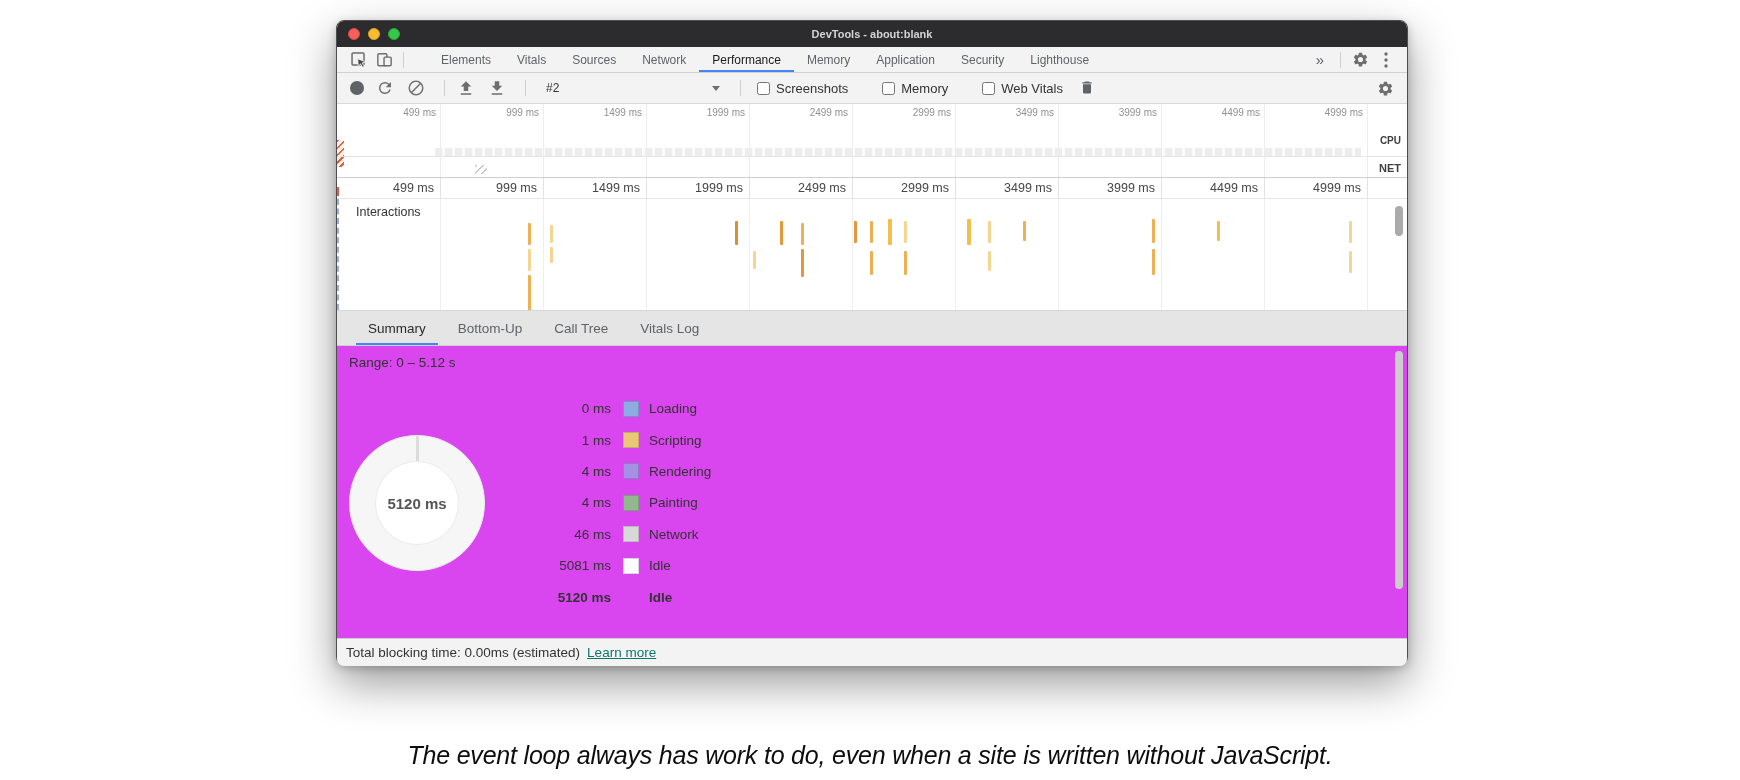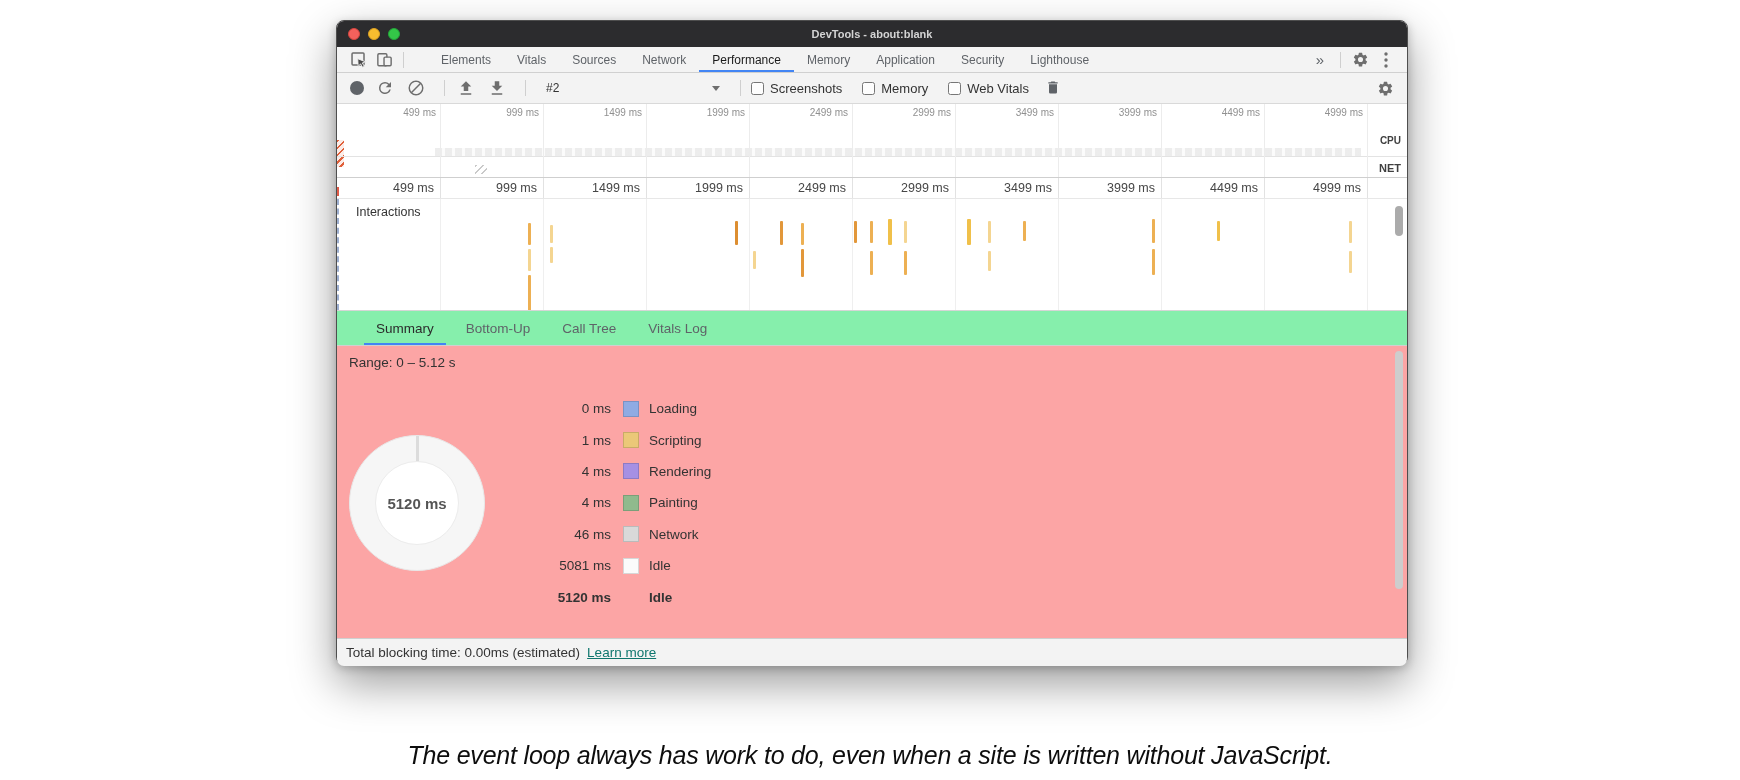--- a/index.html
+++ b/index.html
@@ -39,21 +39,21 @@
   
   .toolbar { position:absolute; left:0; top:52px; width:100%; height:31px;
              background:#f3f3f3; border-bottom:1px solid #d9d9d9;
              display:flex; align-items:center; padding:0 9px; }
   .record-dot { width:14px; height:14px; border-radius:50%; background:#5f6368; margin:0 12px 0 4px; }
   .tool-ic { width:18px; height:18px; margin-right:13px; }
   .profile-select { width:190px; height:22px; display:flex; align-items:center;
                     padding:0 8px; margin:0 6px; font-size:12px; color:#333; }
   .caret-down { width:0; height:0; border-left:4px solid transparent; border-right:4px solid transparent;
                 border-top:5px solid #6e6e6e; margin-left:auto; }
-  .check-group { display:flex; align-items:center; gap:20px; margin-left:4px; }
+  .check-group { display:flex; align-items:center; gap:34px; margin-left:10px; }
   .check-item { display:flex; align-items:center; gap:6px; font-size:13px; color:#333; }
   .checkbox { width:13px; height:13px; border:1.5px solid #767676; border-radius:2.5px; background:#fdfdfd; }
   .toolbar .spacer { flex:1; }
 
   
   .overview { position:absolute; left:0; top:83px; width:100%; height:74px;
               background:#fff; border-bottom:1px solid #cfcfcf; overflow:hidden; }
   .ov-grid-line { position:absolute; top:0; bottom:0; width:1px; background:#ececec; }
   .ov-tick { position:absolute; top:3px; width:86px; text-align:right; font-size:10px; color:#909090; }
   .ov-netline { position:absolute; left:0; right:0; top:52px; height:1px; background:#e3e3e3; }
@@ -78,28 +78,28 @@
   .track { position:absolute; left:0; top:178px; width:100%; height:112px;
            background:#fff; border-bottom:1px solid #d6d6d6; overflow:hidden; }
   .tr-grid-line { position:absolute; top:0; bottom:0; width:1px; background:#efefef; }
   .tr-dashed { position:absolute; left:0; top:0; bottom:0; width:0; border-left:2px dashed #9dafd0; }
   .tr-label { position:absolute; left:19px; top:6px; font-size:12.5px; color:#333; background:#fff; padding-right:4px; }
   .mark { position:absolute; border-radius:1px; }
   .tr-scroll { position:absolute; right:4px; top:7px; width:8px; height:30px; background:#ababab; border-radius:4px; }
 
   
   .panel-tabs { position:absolute; left:0; top:290px; width:100%; height:35px;
-                background:#86efac; border-bottom:1px solid #d0d0d0;
-                display:flex; align-items:stretch; padding-left:27px; }
+                background:#e5e5e5; border-bottom:1px solid #d0d0d0;
+                display:flex; align-items:stretch; padding-left:19px; }
   .ptab { font-size:13.5px; color:#5f6368; display:flex; align-items:center;
           padding:0 12px; margin-right:8px; }
   .ptab.active { color:#2b2b2b; box-shadow:inset 0 -2px 0 #4285f4; }
 
   
-  .content { position:absolute; left:0; top:325px; width:100%; height:292px; background:#fca5a5; overflow:hidden; }
+  .content { position:absolute; left:0; top:325px; width:100%; height:292px; background:#d946ef; overflow:hidden; }
   .range-label { position:absolute; left:12px; top:9px; font-size:13.5px; color:#333; }
   .donut { position:absolute; left:12px; top:89px; width:136px; height:136px;
            border-radius:50%; background:#f6f6f6; border:1px solid #e8e8e8; }
   .donut-notch { position:absolute; left:66px; top:0px; width:3px; height:26px; background:#dcdcdc; }
   .donut-hole { position:absolute; left:25px; top:25px; width:84px; height:84px;
                 border-radius:50%; background:#fff; border:1px solid #ececec; }
   .donut-center { position:absolute; inset:0; display:flex; align-items:center; justify-content:center;
                   font-size:15px; font-weight:bold; color:#555; }
   .legend { position:absolute; left:124px; top:47px; }
   .legend-row { display:flex; align-items:center; height:31.4px; font-size:13.5px; color:#333; }

